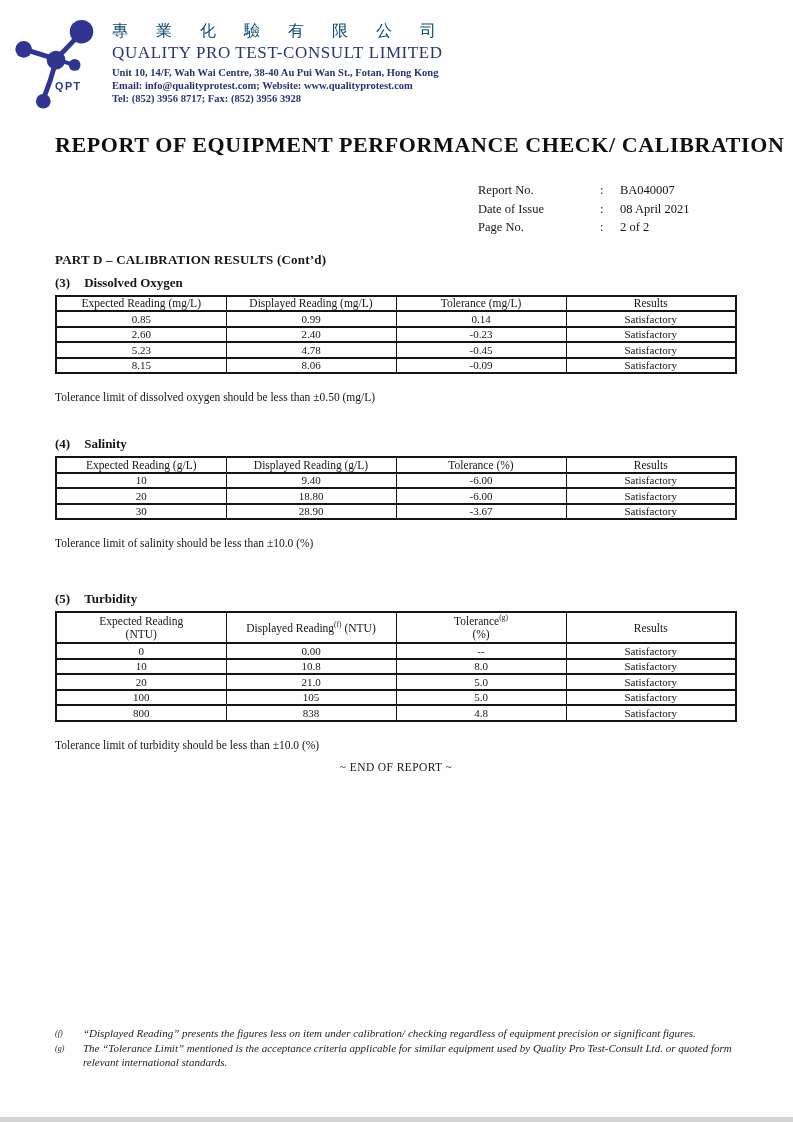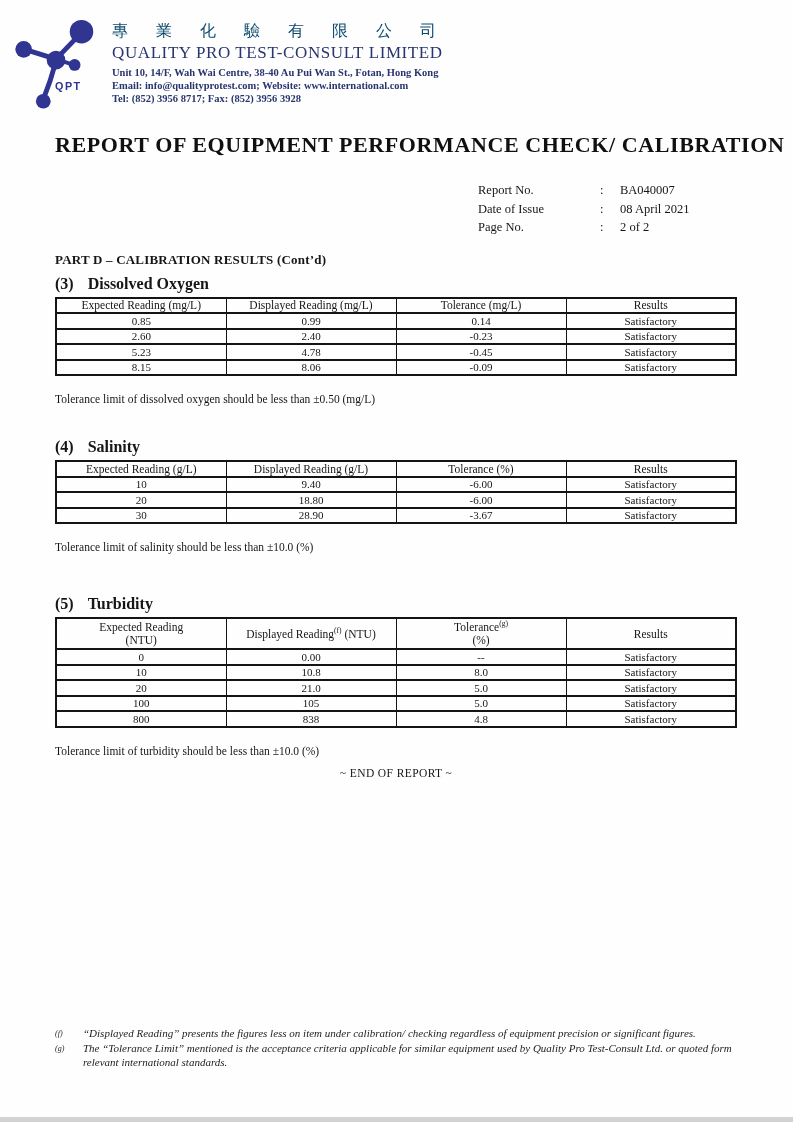--- a/index.html
+++ b/index.html
@@ -59,21 +59,21 @@
   .ri-label { width: 122px; }
   .ri-sep { width: 20px; }
   
   .content { margin: 0 56px 0 55px; }
   .part-heading {
     margin-top: 15px;
     font-size: 13px;
     font-weight: bold;
     letter-spacing: 0.2px;
   }
-  .section-heading { font-size: 16px; font-weight: bold; }
+  .section-heading { font-size: 13px; font-weight: bold; }
   .section-heading .sec-num { display: inline-block; margin-right: 14px; }
   .s3 .section-heading { margin-top: 7px; }
   .s4 .section-heading { margin-top: 33px; }
   .s5 .section-heading { margin-top: 42px; }
   table.cal-table {
     width: 100%;
     border-collapse: collapse;
     margin-top: 4px;
     table-layout: fixed;
     padding-left: 31px;
@@ -142,21 +142,21 @@
         <circle cx="68" cy="56" r="6"></circle>
         <circle cx="36" cy="93" r="7.5"></circle>
       </g>
       <text x="48" y="82" font-family="Liberation Sans, sans-serif" font-size="11" font-weight="bold" letter-spacing="1.5" fill="#2f3590">QPT</text>
     </svg>
     <div class="company-block">
       <div class="company-zh">專 業 化 驗 有 限 公 司</div>
       <div class="company-en">QUALITY PRO TEST-CONSULT LIMITED</div>
       <div class="company-addr">
         <div>Unit 10, 14/F, Wah Wai Centre, 38-40 Au Pui Wan St., Fotan, Hong Kong</div>
-        <div>Email: info@qualityprotest.com; Website: www.international.com</div>
+        <div>Email: info@qualityprotest.com; Website: www.qualityprotest.com</div>
         <div>Tel: (852) 3956 8717; Fax: (852) 3956 3928</div>
       </div>
     </div>
   </div>
 
   <div class="report-title">REPORT OF EQUIPMENT PERFORMANCE CHECK/ CALIBRATION</div>
 
   <div class="report-info">
     <div class="ri-row">
       <span class="ri-label">Report No.</span>

